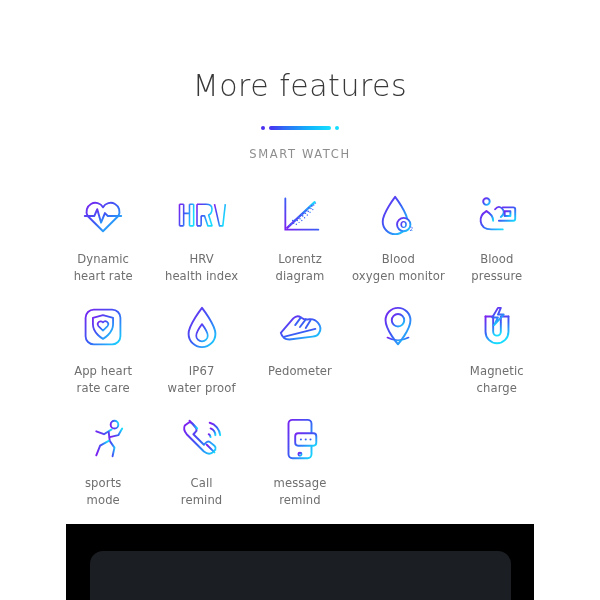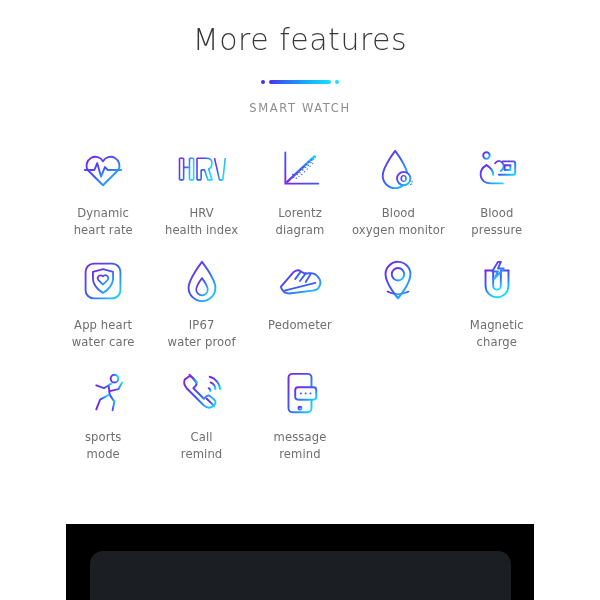--- a/index.html
+++ b/index.html
@@ -13,20 +13,21 @@
 
   
   .header{ width:100%; padding-top:22px; text-align:center; }
   .title{
     font-family:"DejaVu Sans", sans-serif;
     font-size:30px;
     font-weight:300;
     color:#383838;
     letter-spacing:0.5px;
     line-height:1.2;
+    margin-top:46px;
   }
   .divider{
     margin:16px auto 0;
     width:90px;
     height:16px;
     display:flex;
     align-items:center;
     justify-content:center;
     gap:4px;
   }
@@ -258,21 +259,21 @@
               <stop offset="0.5" stop-color="#3a5cf5"></stop>
               <stop offset="1" stop-color="#18dcff"></stop>
         </linearGradient>
           </defs>
         <rect x="5" y="5" width="38" height="38" rx="9" stroke="url(#g7)" stroke-width="2" fill="none"></rect>
         <path d="M24 37 C24 37 13 31 13 21 V14 L24 11 L35 14 V21 C35 31 24 37 24 37 Z" stroke="url(#g7)" stroke-width="2" fill="none" stroke-linejoin="round"></path>
         <path d="M24 28 L19 23 A3 3 0 1 1 24 19 A3 3 0 1 1 29 23 L24 28 Z" stroke="url(#g7)" stroke-width="1.8" fill="none" stroke-linejoin="round"></path>
       </svg>
     </div>
     <div class="label">App heart
-water care</div>
+rate care</div>
   </div>
 
 
   <div class="cell">
     <div class="icon-wrap">
       <svg width="38" height="46" viewBox="0 0 38 48" fill="none">
         <defs>
             <linearGradient id="g9" x1="0" y1="0" x2="1" y2="1">
           <stop offset="0" stop-color="#7a22f0"></stop>
               <stop offset="0.5" stop-color="#3a5cf5"></stop>

